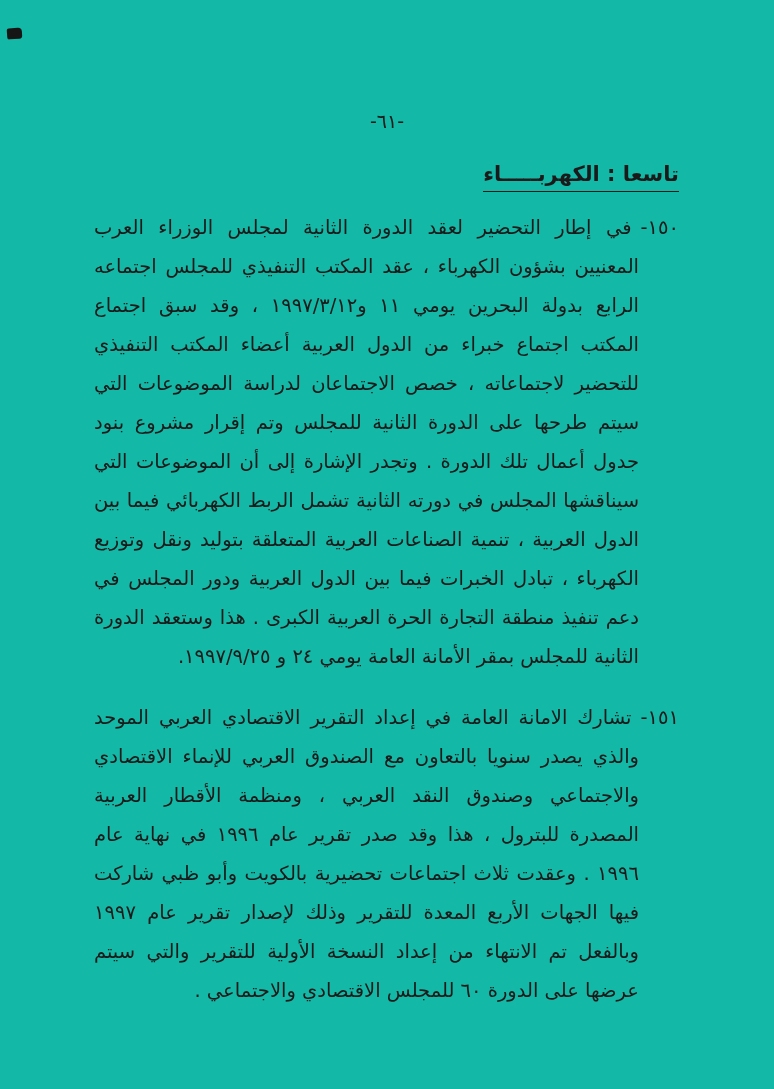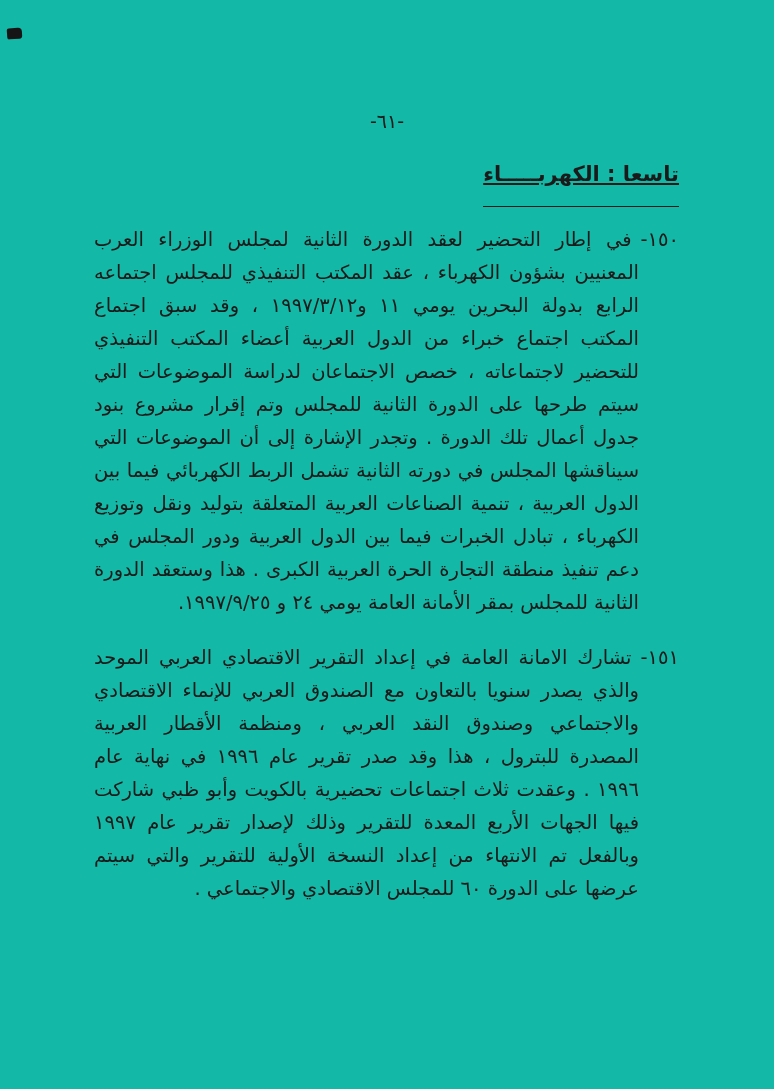--- a/index.html
+++ b/index.html
@@ -39,27 +39,26 @@
     padding: 0 95px 0 94px;
   }
   .section-heading {
     margin: 30px 0 16px 0;
     font-size: 21px;
     font-weight: bold;
   }
   .section-heading .heading-text {
     display: inline-block;
     border-bottom: 1.6px solid #1a1a1a;
-    padding-bottom: 20px;
-    text-decoration: underline;
+    padding-bottom: 5px;
   }
   .item {
     margin: 0;
     font-size: 19.5px;
-    line-height: 33px;
+    line-height: 39px;
     text-align: justify;
     padding-right: 40px;
     text-indent: -40px;
   }
   .item-number {
     margin-left: 9px;
     white-space: nowrap;
   }
   .section + .section {
     margin-top: 22px;

